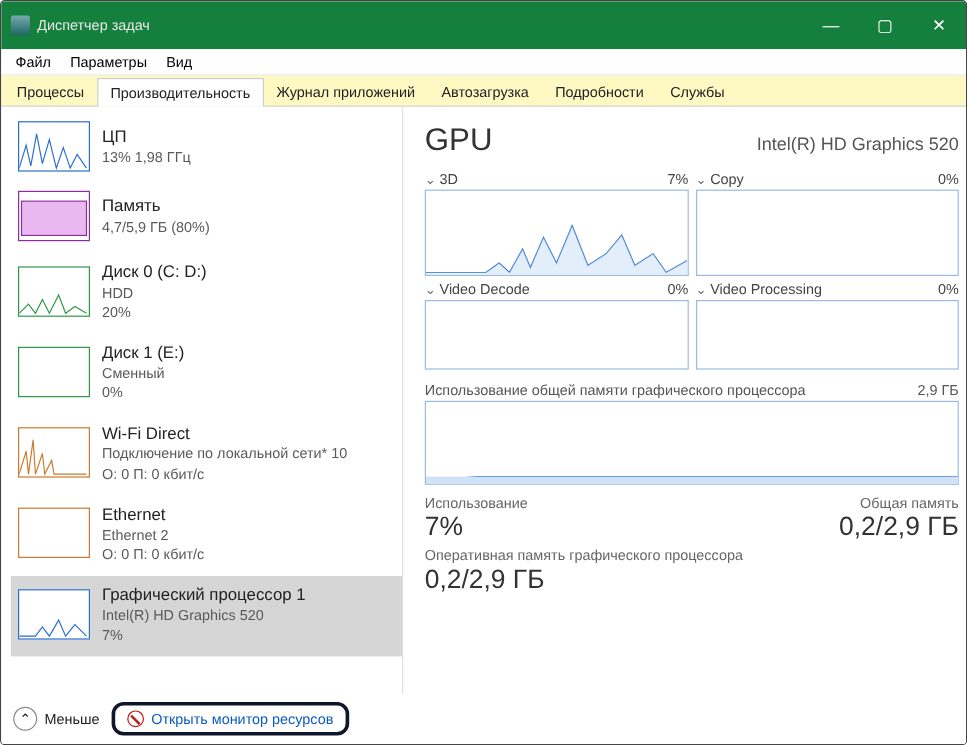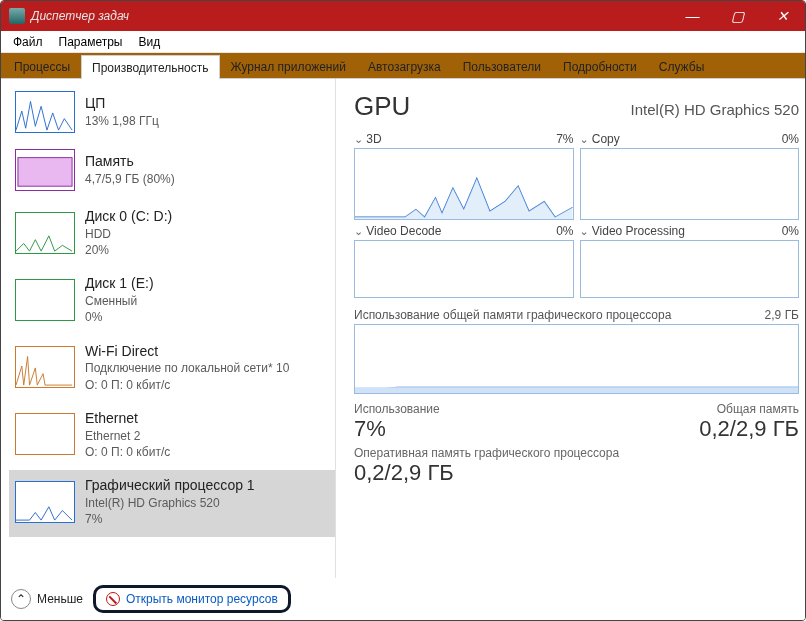--- a/index.html
+++ b/index.html
@@ -1,31 +1,31 @@
 <!DOCTYPE html>
 <html><head>
 <meta charset="utf-8">
 <style>
   * { box-sizing: border-box; margin: 0; padding: 0; font-family: "Segoe UI", Tahoma, Arial, sans-serif; }
   body { background: #fff; }
   .window { width: 806px; height: 621px; border: 1px solid #444; border-radius: 4px; overflow: hidden; display: flex; flex-direction: column; background: #fff; }
 
   
-  .titlebar { height: 30px; background: #b91c1c; color: #e6e6e6; display: flex; align-items: center; font-size: 12px; font-style: italic; }
+  .titlebar { height: 40px; background: #15803d; color: #e6e6e6; display: flex; align-items: center; font-size: 12px; }
   .titlebar .icon { width: 16px; height: 16px; margin: 0 6px 0 8px; background: linear-gradient(#7aa, #266); border-radius: 2px; }
   .titlebar .title { flex: 1; }
   .titlebar .win-controls { display: flex; }
   .win-btn { width: 45px; height: 30px; display: flex; align-items: center; justify-content: center; font-size: 14px; color: #fff; }
 
   
   .menubar { height: 22px; display: flex; align-items: center; font-size: 12px; border-bottom: 1px solid #e5e5e5; padding-left: 4px; background:#fff; }
   .menubar span { padding: 2px 8px; }
 
   
-  .tabs { display: flex; align-items: flex-end; font-size: 12px; height: 26px; padding: 0 2px; border-bottom: 1px solid #d0d0d0; background:#a16207; }
+  .tabs { display: flex; align-items: flex-end; font-size: 12px; height: 26px; padding: 0 2px; border-bottom: 1px solid #d0d0d0; background:#fef9c3; }
   .tab { padding: 5px 10px 4px 10px; border: 1px solid transparent; border-bottom: none; color: #222; white-space:nowrap; }
   .tab.active { border-color: #d0d0d0; background: #fff; position: relative; top: 1px; }
 
   
   .body { flex: 1; display: flex; overflow: hidden; background:#fff; }
 
   
   .sidebar { width: 335px; border-right: 1px solid #e0e0e0; overflow-y: auto; padding: 6px 0 6px 8px; }
   .side-item { display: flex; align-items: center; gap: 10px; padding: 6px 6px 10px 6px; cursor: default; }
   .side-item.selected { background: #d6d6d6; }
@@ -96,21 +96,20 @@
     <span>Файл</span>
     <span>Параметры</span>
     <span>Вид</span>
   </div>
 
   <div class="tabs">
     <div class="tab">Процессы</div>
     <div class="tab active">Производительность</div>
     <div class="tab">Журнал приложений</div>
     <div class="tab">Автозагрузка</div>
-    <div class="tab">Пользователи</div>
     <div class="tab">Подробности</div>
     <div class="tab">Службы</div>
   </div>
 
   <div class="body">
 
     <div style="display:flex;flex-direction:column;">
       <div class="sidebar" style="flex:1;">
 
         <div class="side-item">

